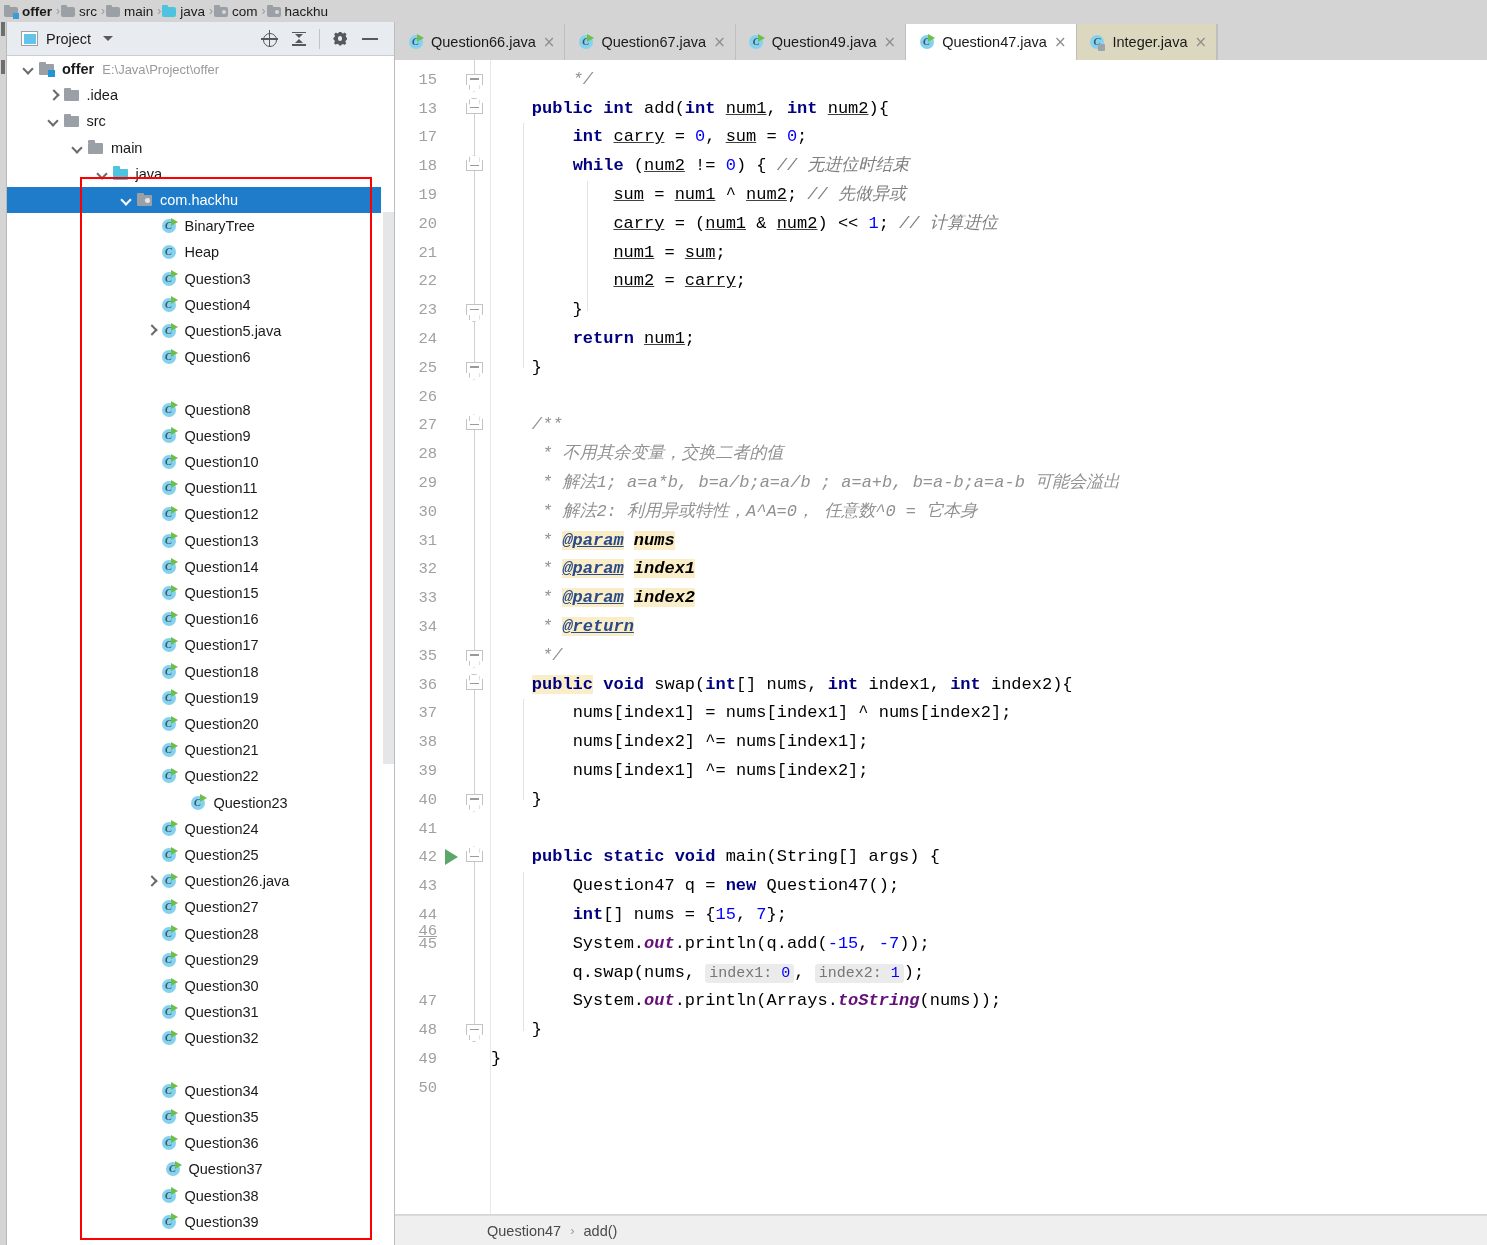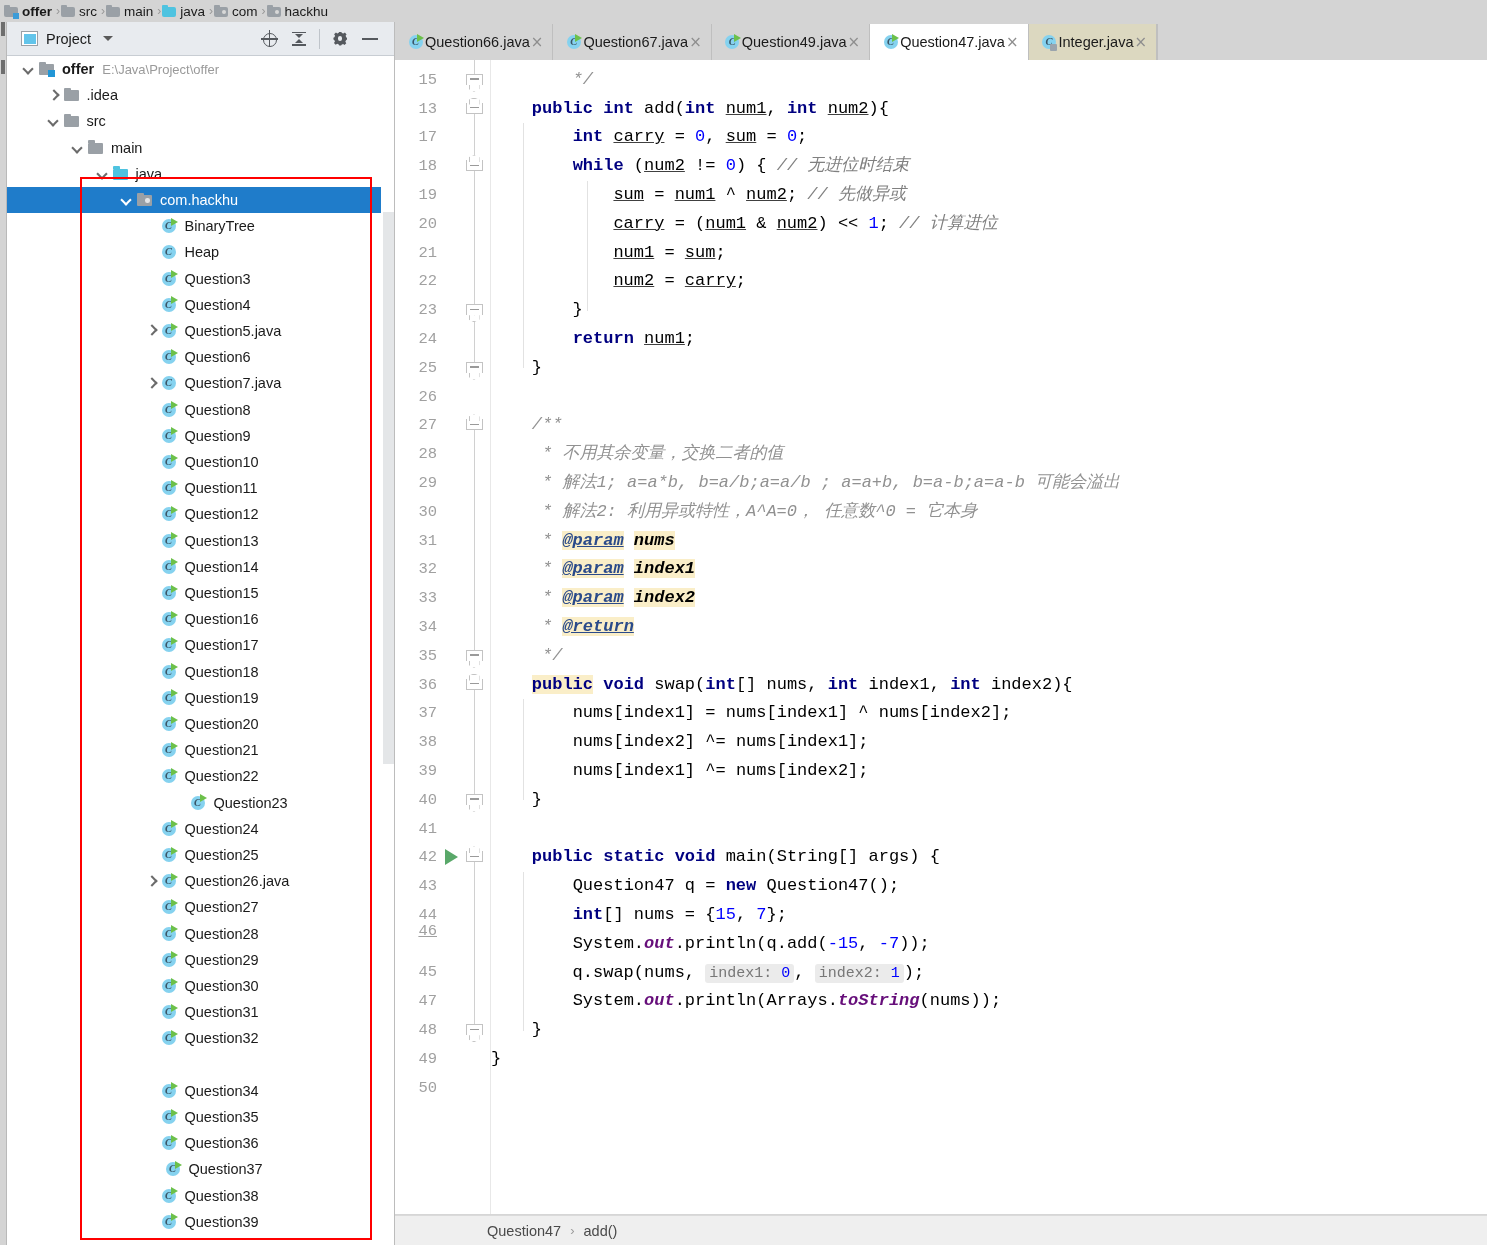--- a/index.html
+++ b/index.html
@@ -222,21 +222,21 @@
     position: absolute; left: 395px; top: 22px;
     width: 1092px; height: 1223px; background: #ffffff;
   }
   #tabbar {
     position: absolute; left: 0; top: 0; width: 1092px; height: 38px;
     background: #d4d4d4;
     display: flex; align-items: flex-end;
   }
   .tab {
     height: 36px; display: flex; align-items: center;
-    padding: 0 9px 0 12px; gap: 1px;
+    padding: 0 9px 0 12px; gap: 7px;
     font-size: 14.5px; color: #1a1a1a;
     border-right: 1px solid #bfbfbf;
     background: #d4d4d4;
   }
   .tab.active { background: #ffffff; }
   .tab.lib { background: #dcd8c0; }
   .tabico { width: 17px; height: 17px; position: relative; flex: none; }
   .tabico i {
     position: absolute; left: 1.5px; top: 1.5px; width: 14px; height: 14px;
     border-radius: 50%; background: #85d2ef;
@@ -536,28 +536,20 @@
       </div>
       <div class="trow" style="top: 288.2px; position: absolute; left: 0px; width: 374px;">
         <span class="tw" style="width:136.5px"></span>
         <span class="arrow"></span>
         <span class="ico cls run">
           <i></i>
           <u></u>
         </span>
         <span class="tlabel">Question6</span>
       </div>
-      <div class="trow" style="top: 314.4px; position: absolute; left: 0px; width: 374px;">
-        <span class="tw" style="width:136.5px"></span>
-        <span class="arrow right"></span>
-        <span class="ico cls">
-          <i></i>
-        </span>
-        <span class="tlabel">Question7.java</span>
-      </div>
       <div class="trow" style="top: 340.6px; position: absolute; left: 0px; width: 374px;">
         <span class="tw" style="width:136.5px"></span>
         <span class="arrow"></span>
         <span class="ico cls run">
           <i></i>
           <u></u>
         </span>
         <span class="tlabel">Question8</span>
       </div>
       <div class="trow" style="top: 366.8px; position: absolute; left: 0px; width: 374px;">
@@ -909,21 +901,21 @@
         <div class="lnum" style="top: 581.8px;">35</div>
         <div class="lnum" style="top: 610.6px;">36</div>
         <div class="lnum" style="top: 639.4px;">37</div>
         <div class="lnum" style="top: 668.2px;">38</div>
         <div class="lnum" style="top: 697px;">39</div>
         <div class="lnum" style="top: 725.8px;">40</div>
         <div class="lnum" style="top: 754.6px;">41</div>
         <div class="lnum" style="top: 783.4px;">42</div>
         <div class="lnum" style="top: 812.2px;">43</div>
         <div class="lnum" style="top: 841px;">44</div>
-        <div class="lnum" style="top: 869.8px; margin-top: 28px;">45</div>
+        <div class="lnum" style="top: 869.8px;">45</div>
         <div class="lnum" style="top: 857px; text-decoration: underline;">46</div>
         <div class="lnum" style="top: 927.4px;">47</div>
         <div class="lnum" style="top: 956.2px;">48</div>
         <div class="lnum" style="top: 985px;">49</div>
         <div class="lnum" style="top: 1013.8px;">50</div>
         <div class="foldline" style="top: -8.6px; height: 28.8px;"></div>
         <div class="foldline" style="top: 49px; height: 259.2px;"></div>
         <div class="foldline" style="top: 106.6px; height: 144px;"></div>
         <div class="foldline" style="top: 365.8px; height: 230.4px;"></div>
         <div class="foldline" style="top: 625px; height: 115.2px;"></div>

